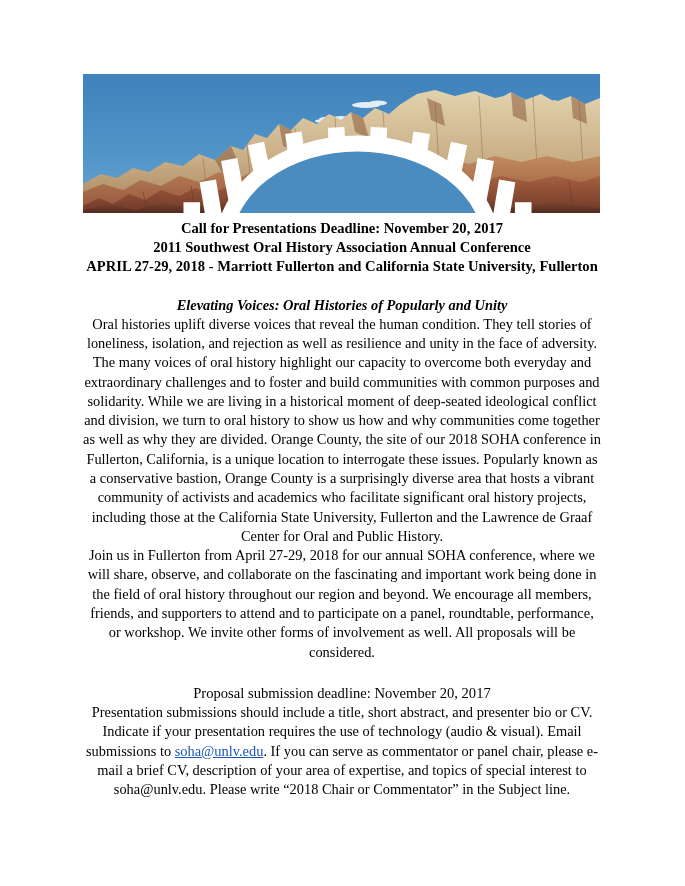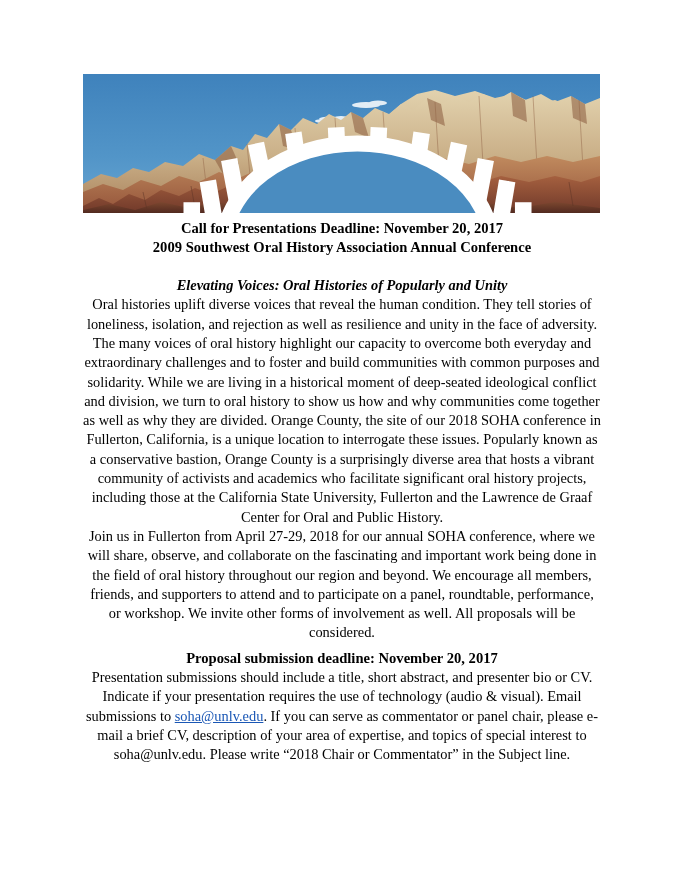--- a/index.html
+++ b/index.html
@@ -72,24 +72,24 @@
     font-size: 14.4px;
     line-height: 19.3px;
     text-align: center;
     margin: 0;
   }
   .gap-1 { margin-top: 23px; }
   .gap-2 { margin-top: 19px; }
 
   .deadline {
     text-align: center;
-    font-weight: bold;
+    font-weight: normal;
     font-size: 14.6px;
     line-height: 19.2px;
-    margin-top: 6px;
+    margin-top: 22px;
   }
 
   a.email-link {
     color: #1a57b5;
     text-decoration: underline;
   }
 </style>
 </head>
 <body>
 
@@ -204,21 +204,22 @@
         <path d="M12 26 A25 19 0 0 1 62 26" fill="none" stroke="#ffffff" stroke-width="3"></path>
       </svg>
 
     </div>
   </div>
 
   <div class="content">
 
     <div>
       <div class="hdr">Call for Presentations Deadline:  November 20, 2017</div>
-      <div class="hdr">2009 Southwest Oral History Association Annual Conference</div>
+      <div class="hdr">2011 Southwest Oral History Association Annual Conference</div>
+      <div class="hdr">APRIL 27-29, 2018 - Marriott Fullerton and California State University, Fullerton</div>
     </div>
 
     <div class="subtitle">Elevating Voices: Oral Histories of Popularly and Unity</div>
 
     <p class="body gap-1">Oral histories uplift diverse voices that reveal the human condition. They tell stories of loneliness, isolation, and rejection as well as resilience and unity in the face of adversity. The many voices of oral history highlight our capacity to overcome both everyday and extraordinary challenges and to foster and build communities with common purposes and solidarity. While we are living in a historical moment of deep-seated ideological conflict and division, we turn to oral history to show us how and why communities come together as well as why they are divided. Orange County, the site of our 2018 SOHA conference in Fullerton, California, is a unique location to interrogate these issues. Popularly known as a conservative bastion, Orange County is a surprisingly diverse area that hosts a vibrant community of activists and academics who facilitate significant oral history projects, including those at the California State University, Fullerton and the Lawrence de Graaf Center for Oral and Public History.</p>
 
     <p class="body gap-2">Join us in Fullerton from April 27-29, 2018 for our annual SOHA conference, where we will share, observe, and collaborate on the fascinating and important work being done in the field of oral history throughout our region and beyond. We encourage all members, friends, and supporters to attend and to participate on a panel, roundtable, performance, or workshop. We invite other forms of involvement as well. All proposals will be considered.</p>
 
     <div class="deadline">Proposal submission deadline:  November 20, 2017</div>
 

